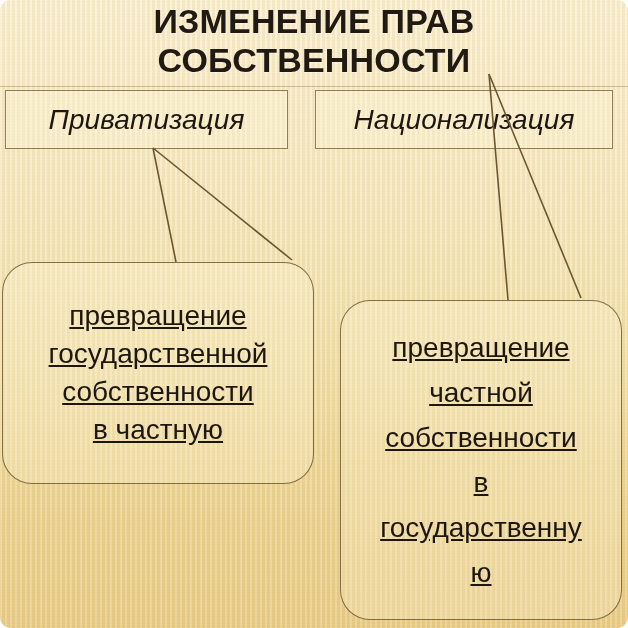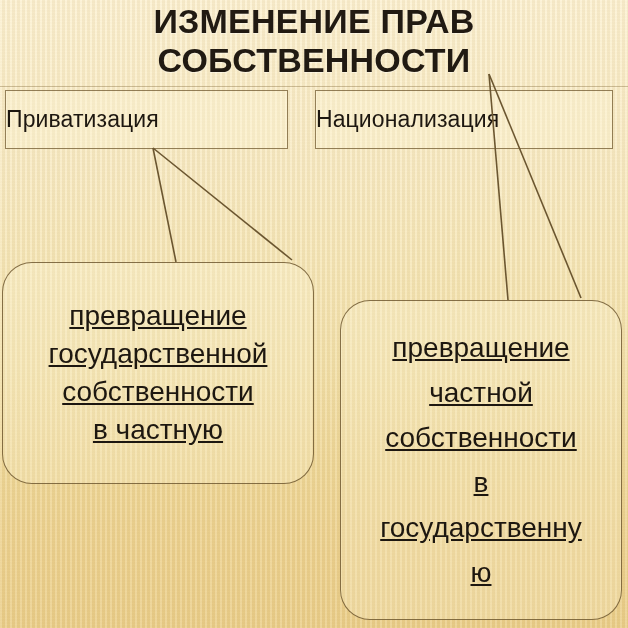--- a/index.html
+++ b/index.html
@@ -26,20 +26,21 @@
         180deg,
         #fdf2d4 0%,
         #fbefcd 12%,
         #f9ecc6 26%,
         #f7e8ba 42%,
         #f4e2ac 58%,
         #f0d99a 74%,
         #eed391 88%,
         #ecd08c 100%
       );
+    border-radius: 11px;
   }
   
   #texture {
     position: absolute;
     inset: 0;
     pointer-events: none;
     background: repeating-linear-gradient(
       0deg,
       rgba(255,255,255,0.05) 0px,
       rgba(255,255,255,0.05) 1px,
@@ -77,24 +78,26 @@
   }
 
   
   .rect-box {
     position: absolute;
     border: 1px solid rgba(112,88,46,0.75);
     background: rgba(255,248,219,0.30);
     box-sizing: border-box;
     display: flex;
     align-items: center;
-    font-size: 23px;
+    justify-content: center;
+    font-size: 28px;
     line-height: 33px;
     color: #1d1710;
     letter-spacing: .1px;
+    font-style: italic;
   }
   #box-privatization { left: 5px;   top: 90px; width: 283px; height: 59px; }
   #box-nationalization { left: 315px; top: 90px; width: 298px; height: 59px; }
 
   
   .connectors {
     position: absolute;
     left: 0; top: 0;
     width: 628px; height: 628px;
     pointer-events: none;

